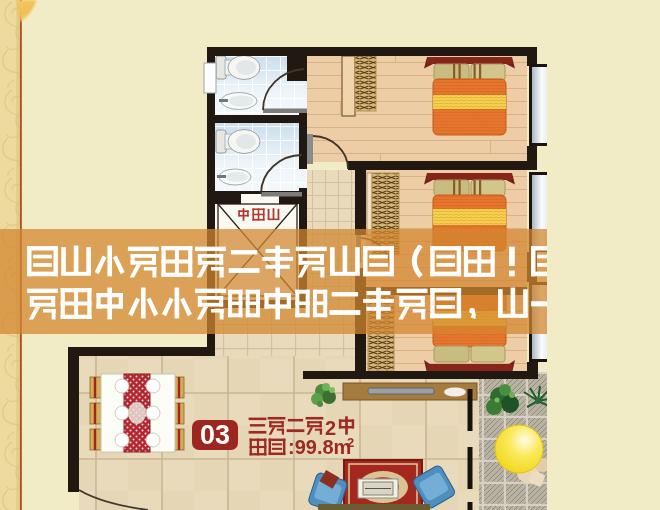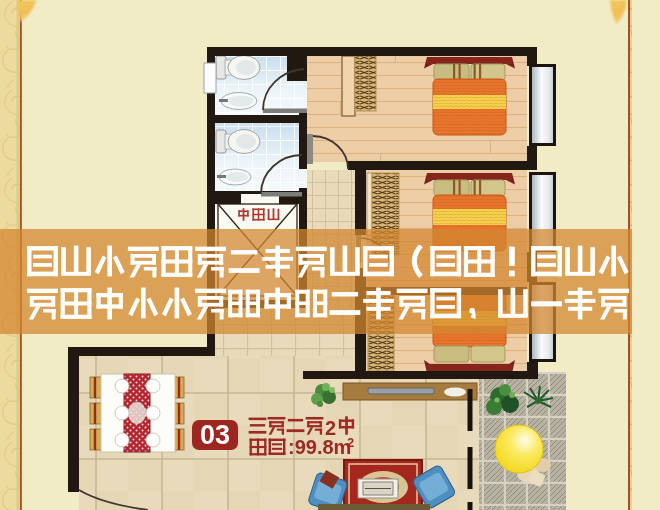--- a/index.html
+++ b/index.html
@@ -1,16 +1,16 @@
 <!DOCTYPE html>
 <html><head>
 <meta charset="utf-8">
 <style>
 html,body{margin:0;padding:0;background:#f2ecc6;}
-#page{position:relative;width:632px;height:510px;overflow:hidden;font-family:"Liberation Sans",sans-serif;}
+#page{position:relative;width:547px;height:510px;overflow:hidden;font-family:"Liberation Sans",sans-serif;}
 </style>
 </head>
 <body>
 <div id="page">
 <svg width="660" height="510" viewBox="0 0 660 510">
 <defs>
 <linearGradient id="wing" x1="0" y1="0" x2="1" y2="0">
  <stop offset="0" stop-color="#a9b8c2"></stop>
           <stop offset="0.45" stop-color="#f9fbfc"></stop>
  <stop offset="0.8" stop-color="#e5eaee"></stop>

